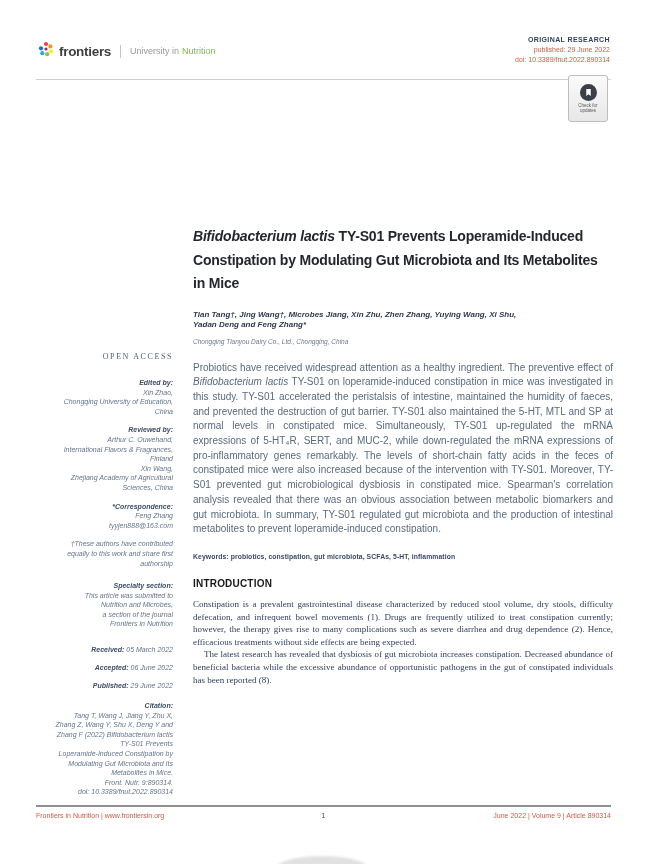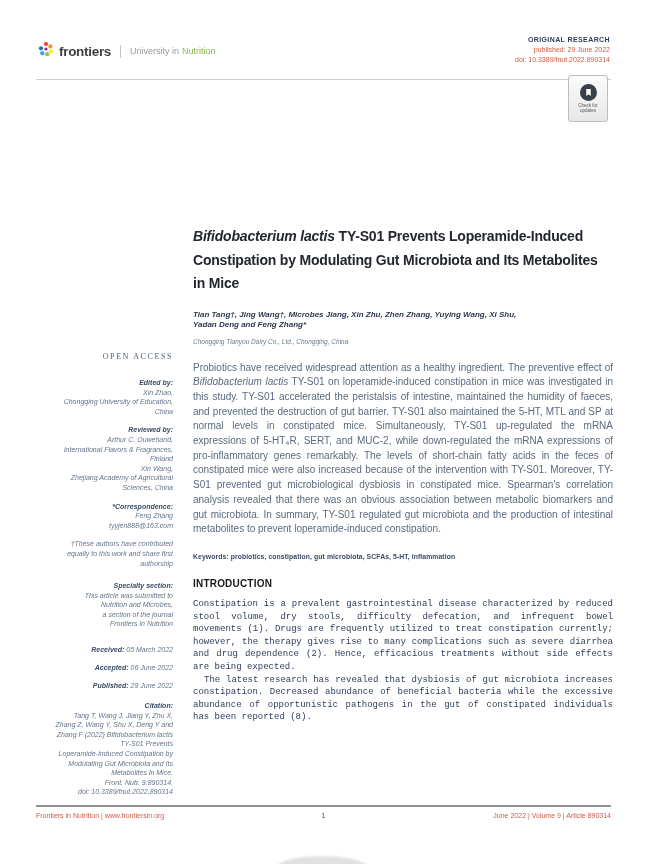--- a/index.html
+++ b/index.html
@@ -34,21 +34,21 @@
   .side-inline .side-label, .side-inline .side-line { display:inline; }
   .side-email { color:#64748c; text-decoration:none; }
   
   .main { position:absolute; left:193px; width:420px; top:225px; }
   .title { font-size:14px; line-height:23.5px; font-weight:bold; color:#23272d; letter-spacing:-0.2px; }
   .authors { margin-top:14px; font-size:8px; font-weight:bold; font-style:italic; color:#2e3950; line-height:10.5px; }
   .affiliation { margin-top:7px; font-size:6.5px; font-style:italic; color:#6b7a90; }
   .abstract { margin-top:16px; font-size:10px; line-height:14.7px; color:#5a6a7f; text-align:justify; }
   .keywords { margin-top:16px; font-size:6.8px; font-weight:bold; color:#3a4a66; letter-spacing:0.1px; }
   .intro-head { margin-top:18px; font-size:10px; font-weight:bold; color:#17191c; letter-spacing:0.2px; }
-  .intro-body { margin-top:9px; font-family:Liberation Mono, monospace; font-size:9px; line-height:12.6px; color:#31405f; text-align:justify; }
+  .intro-body { margin-top:9px; font-family:Liberation Serif, serif; font-size:9px; line-height:12.6px; color:#31405f; text-align:justify; }
   .intro-body p { margin:0; }
   .intro-body p.indent { text-indent:11px; }
   
   .footer-rule { position:absolute; left:36px; right:36px; top:805px; height:2px; background:#8f8f8f; }
   .footer { position:absolute; left:36px; right:36px; top:812px; font-size:7px; }
   .footer-left { position:absolute; left:0; color:#cf5b44; text-decoration:none; }
   .footer-page { position:absolute; left:50%; transform:translateX(-50%); color:#44485a; }
   .footer-right { position:absolute; right:0; color:#cf5b44; }
   .bottom-arc { position:absolute; left:274px; top:856px; width:96px; height:28px; border-radius:50%; background:#c9c9cc; opacity:0.55; filter:blur(1px); }
 </style>

